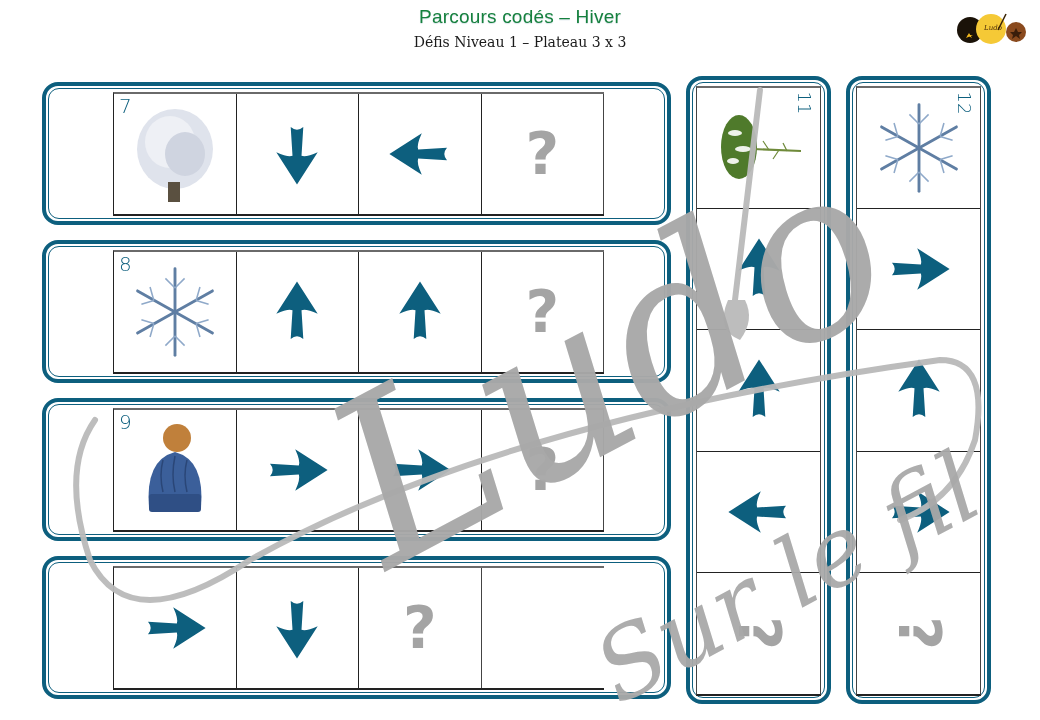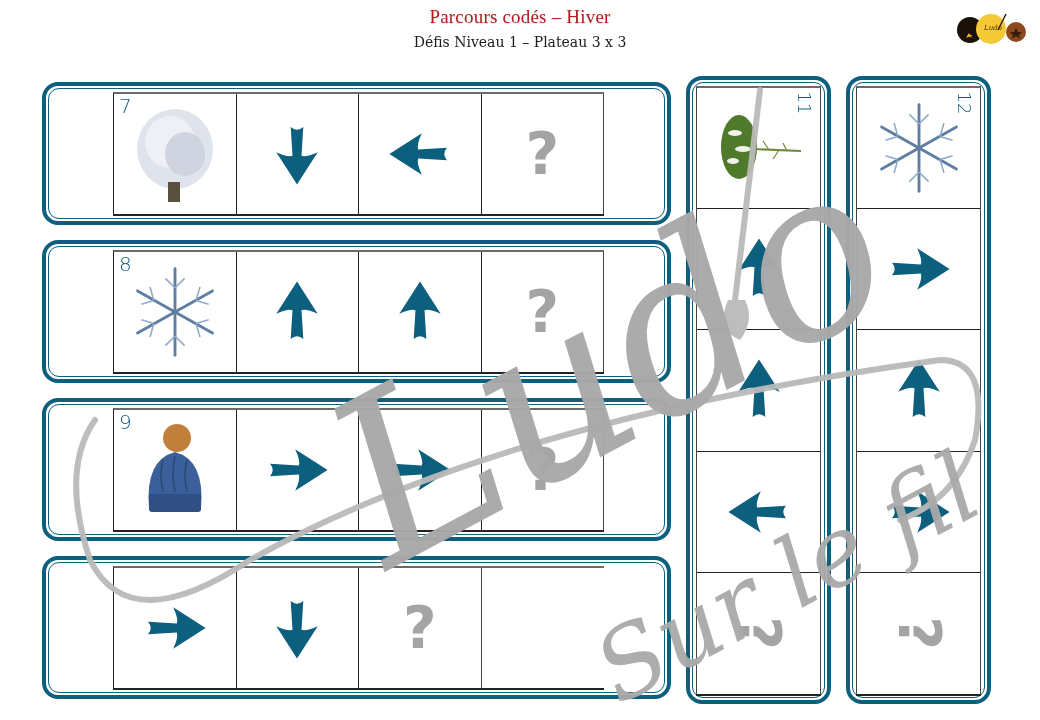--- a/index.html
+++ b/index.html
@@ -1,21 +1,21 @@
 <!DOCTYPE html>
 <html><head>
 <meta charset="utf-8">
 <style>
   * { box-sizing: border-box; margin: 0; padding: 0; }
   html, body { width: 1040px; height: 720px; background: #ffffff; overflow: hidden; }
   body { position: relative; font-family: "DejaVu Serif", serif; }
 
   .title {
     position: absolute; left: 0; width: 1040px; top: 6px; text-align: center;
-    font-family: Liberation Serif, serif; font-size: 19px; color: #b91c1c;
+    font-family: Liberation Sans, sans-serif; font-size: 19px; color: #15803d;
     letter-spacing: 0.2px; text-shadow: 0 1px 1px #d7e2e8;
   }
   .subtitle {
     position: absolute; left: 0; width: 1040px; top: 34px; text-align: center;
     font-family: "DejaVu Serif", serif; font-size: 14px; color: #1a1a1a;
   }
 
   .logo { position: absolute; left: 954px; top: 8px; width: 74px; height: 40px; }
 
   

